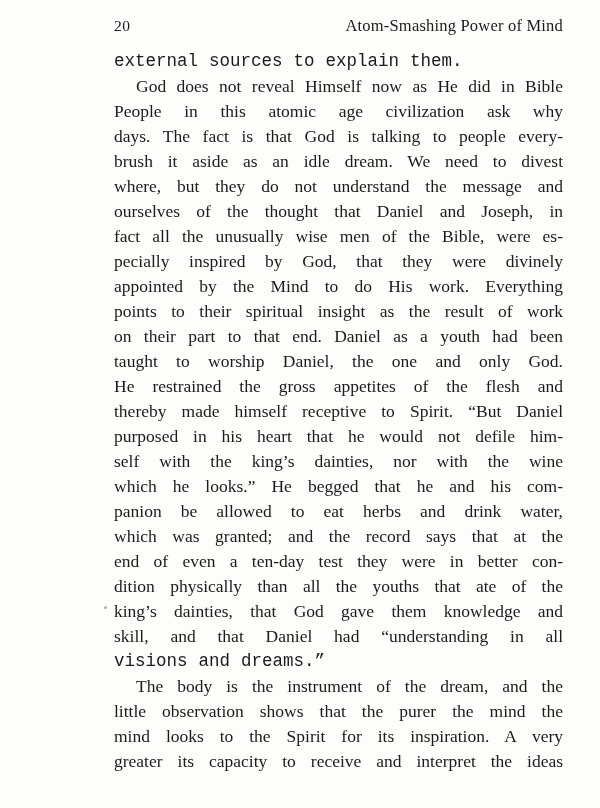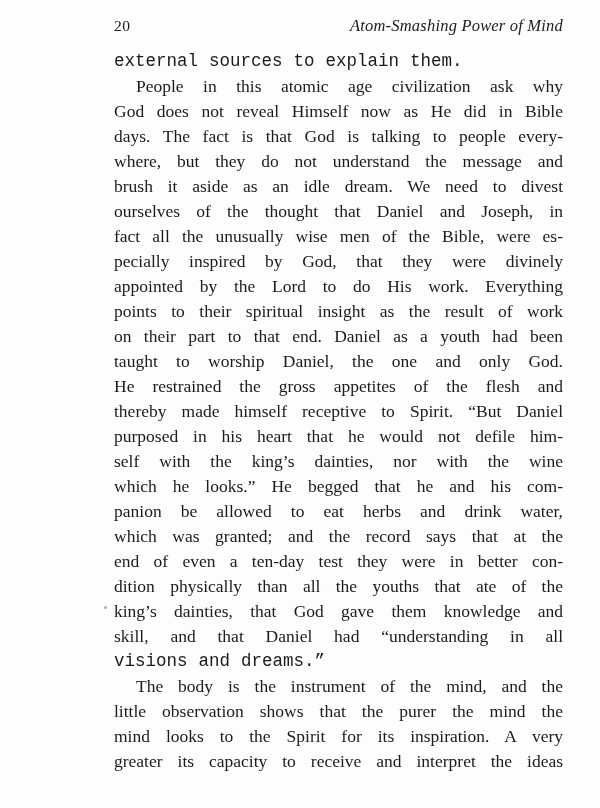--- a/index.html
+++ b/index.html
@@ -25,21 +25,20 @@
     justify-content: space-between;
     align-items: baseline;
     height: 22px;
     margin-bottom: 11px;
   }
   .page-number {
     font-size: 15.5px;
     letter-spacing: 0.5px;
   }
   .running-title {
-    font-style: italic;
     font-size: 16.5px;
     letter-spacing: 0.2px;
   }
   .page-body {
     width: 449px;
   }
   .line {
     font-size: 17.5px;
     line-height: 25px;
     text-align: justify;
@@ -72,47 +71,47 @@
   <div class="page-header">
     <span class="page-number">20</span>
     <span class="running-title">Atom-Smashing Power of Mind</span>
   </div>
 
   <div class="page-body">
       <div class="para">
         <div class="line line-last">external sources to explain them.</div>
       </div>
       <div class="para indent">
+        <div class="line">God does not reveal Himself now as He did in Bible</div>
         <div class="line">People in this atomic age civilization ask why</div>
-        <div class="line">God does not reveal Himself now as He did in Bible</div>
         <div class="line">days. The fact is that God is talking to people every-</div>
+        <div class="line">brush it aside as an idle dream. We need to divest</div>
         <div class="line">where, but they do not understand the message and</div>
-        <div class="line">brush it aside as an idle dream. We need to divest</div>
         <div class="line">ourselves of the thought that Daniel and Joseph, in</div>
         <div class="line">fact all the unusually wise men of the Bible, were es-</div>
         <div class="line">pecially inspired by God, that they were divinely</div>
-        <div class="line">appointed by the Lord to do His work. Everything</div>
+        <div class="line">appointed by the Mind to do His work. Everything</div>
         <div class="line">points to their spiritual insight as the result of work</div>
         <div class="line">on their part to that end. Daniel as a youth had been</div>
         <div class="line">taught to worship Daniel, the one and only God.</div>
         <div class="line">He restrained the gross appetites of the flesh and</div>
         <div class="line">thereby made himself receptive to Spirit. “But Daniel</div>
         <div class="line">purposed in his heart that he would not defile him-</div>
         <div class="line">self with the king’s dainties, nor with the wine</div>
         <div class="line">which he looks.” He begged that he and his com-</div>
         <div class="line">panion be allowed to eat herbs and drink water,</div>
         <div class="line">which was granted; and the record says that at the</div>
         <div class="line">end of even a ten-day test they were in better con-</div>
         <div class="line">dition physically than all the youths that ate of the</div>
         <div class="line">king’s dainties, that God gave them knowledge and</div>
         <div class="line">skill, and that Daniel had “understanding in all</div>
         <div class="line line-last">visions and dreams.”</div>
       </div>
       <div class="para indent">
-        <div class="line">The body is the instrument of the mind, and the</div>
+        <div class="line">The body is the instrument of the dream, and the</div>
         <div class="line">little observation shows that the purer the mind the</div>
         <div class="line">mind looks to the Spirit for its inspiration. A very</div>
         <div class="line">greater its capacity to receive and interpret the ideas</div>
       </div>
     </div>
 
   <div class="print-speck"></div>
 </div>
 
 </body></html>

